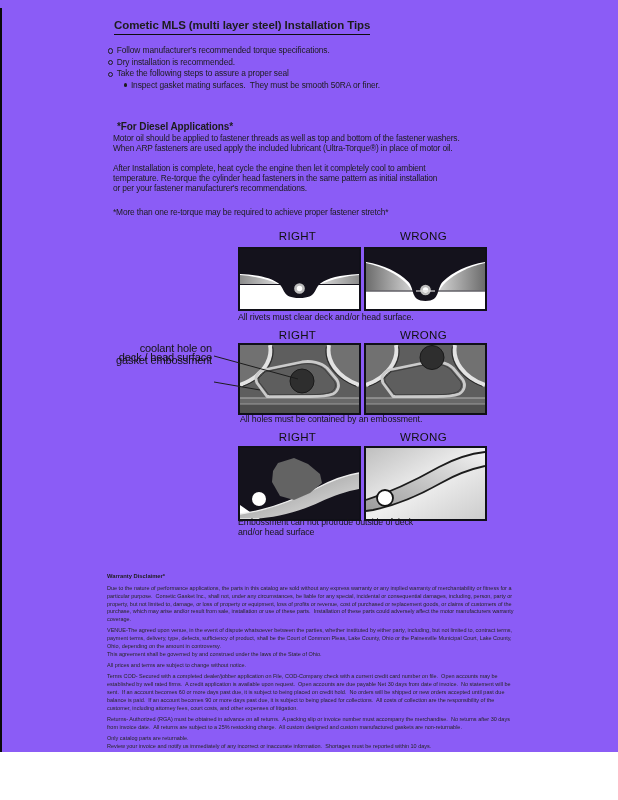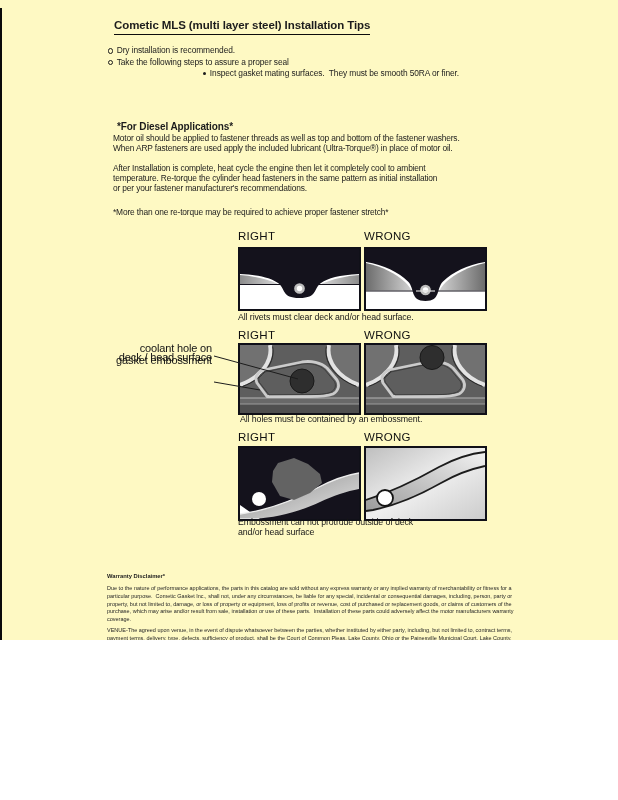--- a/index.html
+++ b/index.html
@@ -1,41 +1,41 @@
 <!DOCTYPE html>
 <html style="--ink: #1c1c1c; --panel-black: #14121c; --panel-gray: #717171; --deck-white: #ffffff;"><head>
 <meta charset="utf-8">
 <style>
   html,body{margin:0;padding:0;background:#ffffff;}
   .page{
-    position:relative;width:618px;height:640px;background:#fef9c3;overflow:hidden;
+    position:relative;width:618px;height:752px;background:#8b5cf6;overflow:hidden;
     font-family:"Liberation Sans","DejaVu Sans",sans-serif;color:var(--ink,#1c1c1c);
   }
   .abs{position:absolute;}
   .edge-line{left:0;top:8px;width:2px;height:786px;background:#0a0a0a;}
 
   .title{
     left:114px;top:19px;margin:0;font-size:11.5px;font-weight:bold;letter-spacing:-0.1px;
     border-bottom:1.5px solid #0d0d0d;padding-bottom:2.5px;white-space:nowrap;
   }
 
   .tips{left:108px;top:45px;width:430px;font-size:8.4px;letter-spacing:-0.1px;}
   .tip{display:flex;align-items:flex-start;line-height:11.6px;}
-  .tip.sub{padding-left:16px;justify-content:center;}
+  .tip.sub{padding-left:16px;}
   .o-bullet{flex:0 0 auto;width:3.2px;height:3.2px;border:1px solid #1c1c1c;border-radius:50%;margin:3.4px 3.5px 0 0;}
   .d-bullet{flex:0 0 auto;width:3.4px;height:3.4px;background:#1c1c1c;border-radius:50%;margin:3.6px 3.5px 0 0;}
   .tip-text{white-space:pre-wrap;}
 
   .h-diesel{left:113px;top:117px;margin:4px;font-size:10px;font-weight:bold;letter-spacing:-0.1px;}
   .body-para{margin:0;width:430px;font-size:8.4px;line-height:10.2px;letter-spacing:-0.15px;white-space:pre-wrap;}
   .p-oil{left:113px;top:133px;}
   .p-retorque{left:113px;top:163px;}
   .p-note{left:113px;top:207px;}
 
-  .dg-label{width:119px;font-size:11.5px;letter-spacing:0.3px;color:#101010;}
+  .dg-label{width:119px;text-align:center;font-size:11.5px;letter-spacing:0.3px;color:#101010;}
   .lab-l{left:238px;} .lab-r{left:364px;}
   .r1-lab{top:230px;} .r2-lab{top:329px;} .r3-lab{top:431px;}
 
   .panel{border:2px solid #101018;background:#fff;line-height:0;}
   .panel svg{display:block;}
   .pan-l{left:238px;} .pan-r{left:364px;}
   .r1-pan{top:247px;} .r2-pan{top:343px;} .r3-pan{top:446px;}
 
   .dg-caption{font-size:8.8px;letter-spacing:-0.1px;white-space:pre-wrap;line-height:9.6px;color:#161616;}
   .cap-1{left:238px;top:313px;}
@@ -56,20 +56,24 @@
 </head>
 <body>
 
 <div class="page">
 
   <div class="abs edge-line"></div>
 
   <h1 class="abs title">Cometic MLS (multi layer steel) Installation Tips</h1>
 
   <div class="abs tips">
+    <div class="tip">
+      <span class="o-bullet"></span>
+      <span class="tip-text">Follow manufacturer's recommended torque specifications.</span>
+    </div>
     <div class="tip">
       <span class="o-bullet"></span>
       <span class="tip-text">Dry installation is recommended.</span>
     </div>
     <div class="tip">
       <span class="o-bullet"></span>
       <span class="tip-text">Take the following steps to assure a proper seal</span>
     </div>
     <div class="tip sub">
       <span class="d-bullet"></span>

